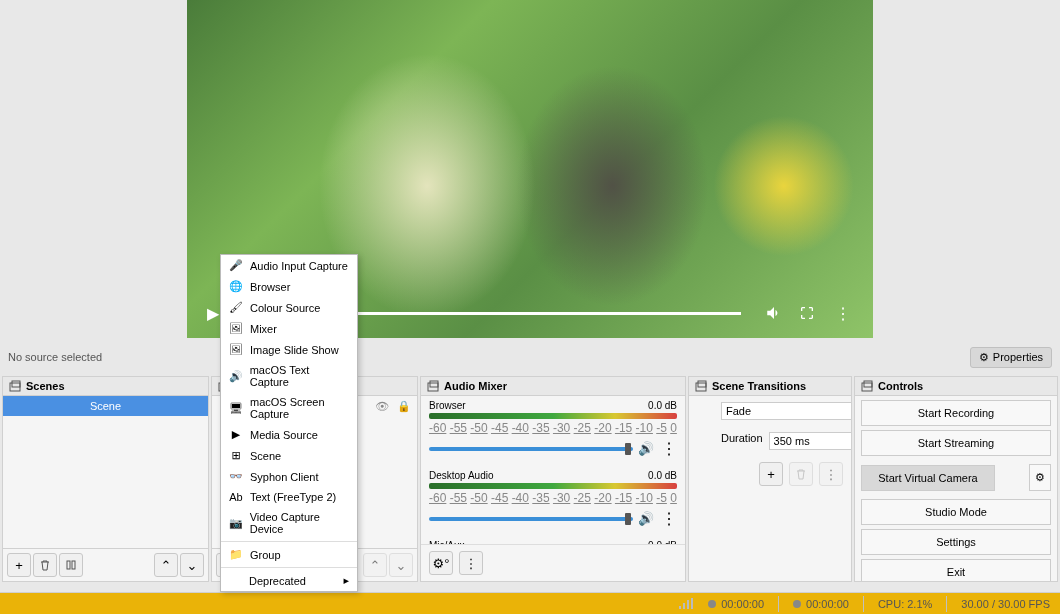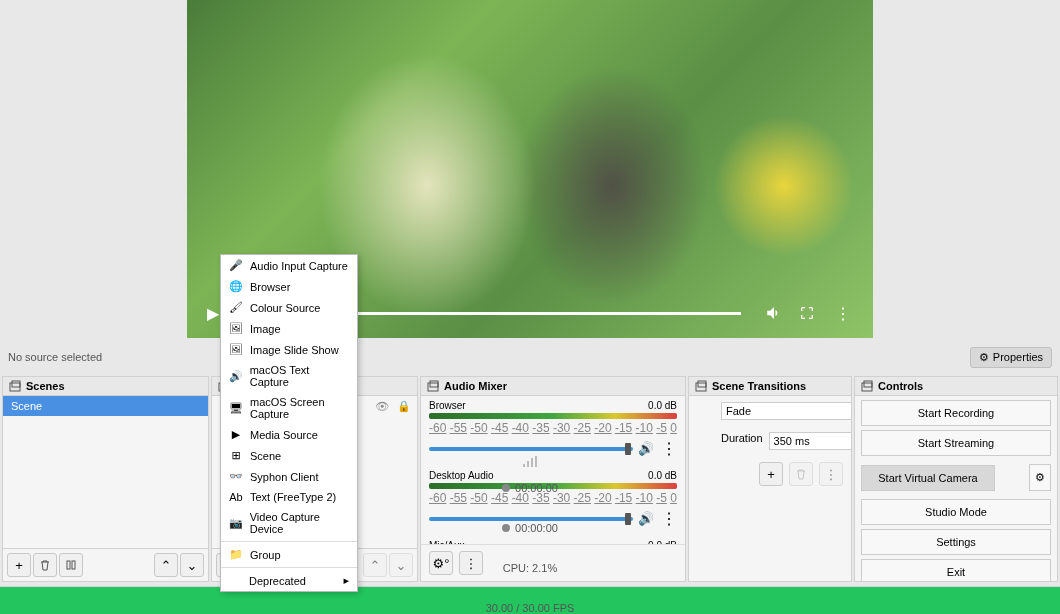--- a/index.html
+++ b/index.html
@@ -21,21 +21,21 @@
 .toolbar-text { color: #555; }
 .toolbar-btn { background: #d8d8d8; border: 1px solid #c0c0c0; border-radius: 3px; padding: 3px 8px; font-size: 11px; display: flex; align-items: center; gap: 4px; margin-left: auto; }
 
 .panels { position: absolute; top: 376px; left: 0; right: 0; bottom: 32px; display: flex; gap: 2px; padding: 0 2px; }
 
 .panel { background: #f5f5f5; border: 1px solid #d0d0d0; display: flex; flex-direction: column; }
 .panel-header { background: #e8e8e8; border-bottom: 1px solid #d0d0d0; padding: 3px 6px; display: flex; align-items: center; gap: 5px; font-size: 11px; font-weight: 600; }
 .panel-body { flex: 1; overflow: hidden; }
 .panel-footer { border-top: 1px solid #d0d0d0; padding: 4px; display: flex; gap: 2px; }
 
-.scenes-panel { width: 207px; }
+.scenes-panel { width: 207px; text-align: center; }
 .sources-panel { width: 207px; }
 .mixer-panel { width: 266px; }
 .transitions-panel { width: 164px; }
 .controls-panel { flex: 1; }
 
 .list-item { padding: 4px 8px; font-size: 11px; }
 .list-item.selected { background: #4a90e2; color: #fff; }
 
 .icon-btn { width: 24px; height: 24px; border: 1px solid #c8c8c8; background: #f0f0f0; border-radius: 3px; display: flex; align-items: center; justify-content: center; font-size: 13px; cursor: pointer; }
 .icon-btn.disabled { opacity: 0.5; }
@@ -59,21 +59,21 @@
 .mixer-footer { padding: 6px 8px; display: flex; gap: 6px; border-top: 1px solid #ddd; }
 
 .trans-row { padding: 6px 8px; display: flex; align-items: flex-start; gap: 6px; font-size: 11px; margin-left: 24px; }
 .trans-input { flex: 1; border: 1px solid #ccc; padding: 2px 4px; font-size: 11px; }
 
 .control-btn { display: block; width: calc(100% - 12px); margin: 4px 6px; padding: 6px; border: 1px solid #ccc; background: #f8f8f8; font-size: 11px; text-align: center; cursor: pointer; }
 .control-btn.active { background: #d8d8d8; }
 .control-row { display: flex; align-items: center; gap: 28px; }
 .gear-side { width: 22px; margin: 4px 6px 4px 0; padding: 6px 0; border: 1px solid #ccc; background: #f8f8f8; text-align: center; font-size: 11px; }
 
-.statusbar { position: absolute; bottom: 0; left: 0; right: 0; height: 28px; background: #22c55e; border-top: 1px solid #d0d0d0; display: flex; align-items: center; justify-content: flex-end; padding: 0 10px; gap: 14px; font-size: 11px; color: #555; flex-direction: column; }
+.statusbar { position: absolute; bottom: 0; left: 0; right: 0; height: 22px; background: #eab308; border-top: 1px solid #d0d0d0; display: flex; align-items: center; justify-content: flex-end; padding: 0 10px; gap: 14px; font-size: 11px; color: #555; }
 .status-item { display: flex; align-items: center; gap: 5px; }
 .status-sep { width: 1px; height: 16px; background: #c0c0c0; }
 
 svg { display: block; }
 </style>
 </head>
 <body>
 
 <div class="preview-area">
   <div class="video-preview">
@@ -112,21 +112,21 @@
       <div class="menu-item">
         <span class="menu-icon">🌐</span>
         <span>Browser</span>
       </div>
       <div class="menu-item">
         <span class="menu-icon">🖌</span>
         <span>Colour Source</span>
       </div>
       <div class="menu-item">
         <span class="menu-icon">🖼</span>
-        <span>Image</span>
+        <span>Mixer</span>
       </div>
       <div class="menu-item">
         <span class="menu-icon">🖼</span>
         <span>Image Slide Show</span>
       </div>
       <div class="menu-item">
         <span class="menu-icon">🔊</span>
         <span>macOS Text Capture</span>
       </div>
       <div class="menu-item">

